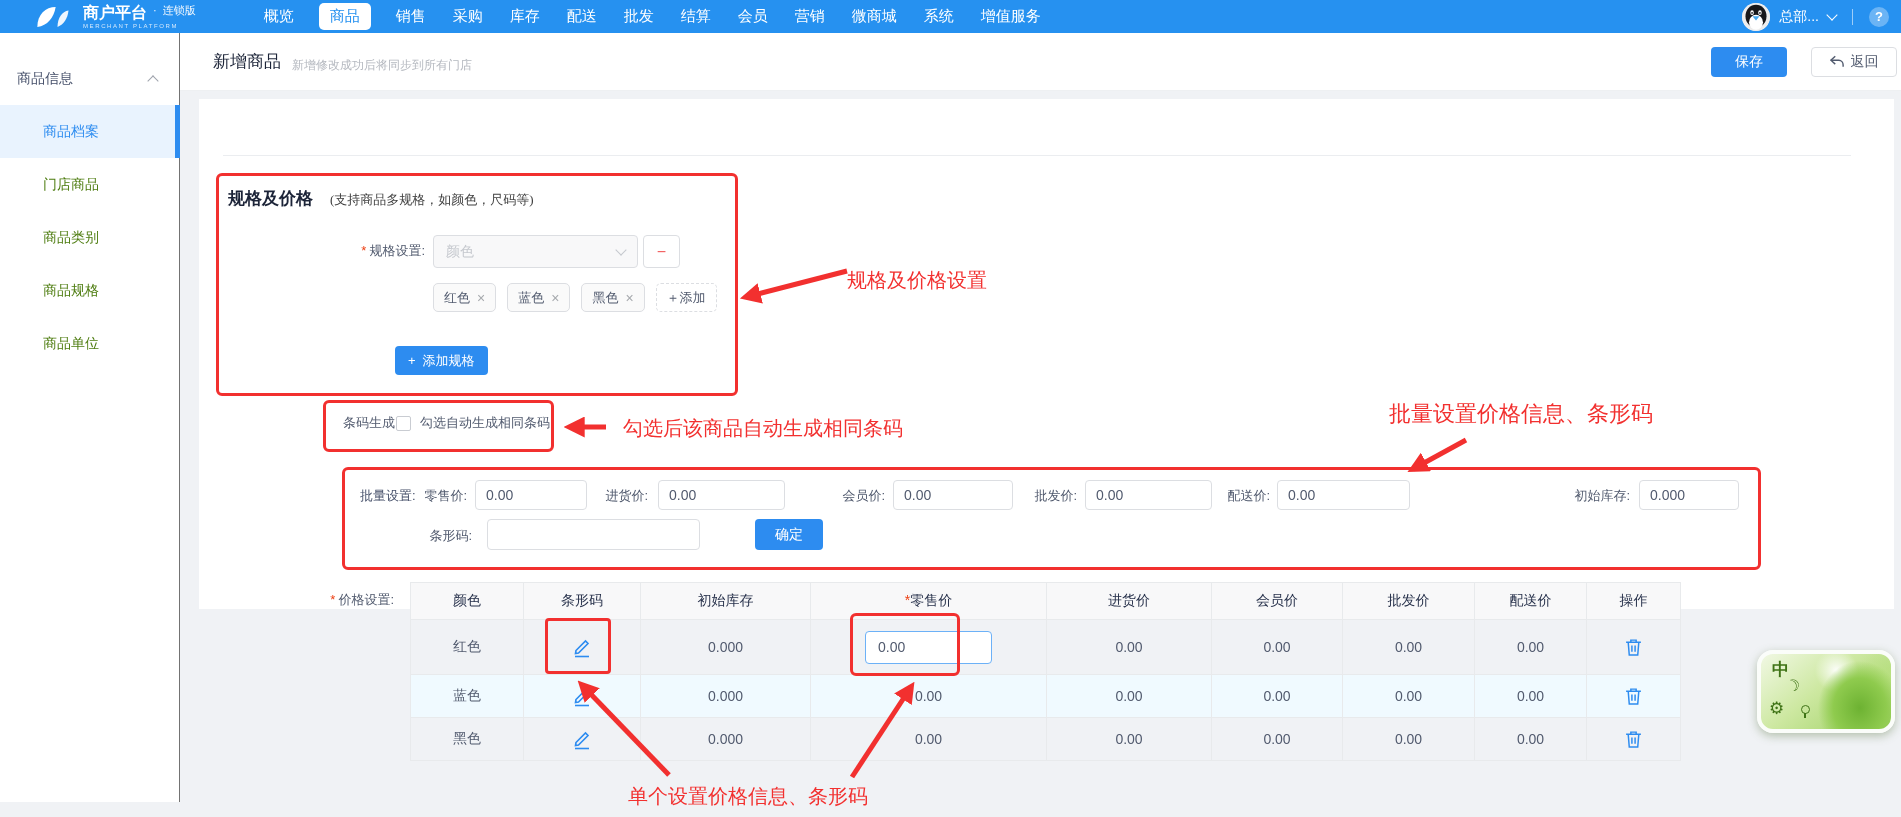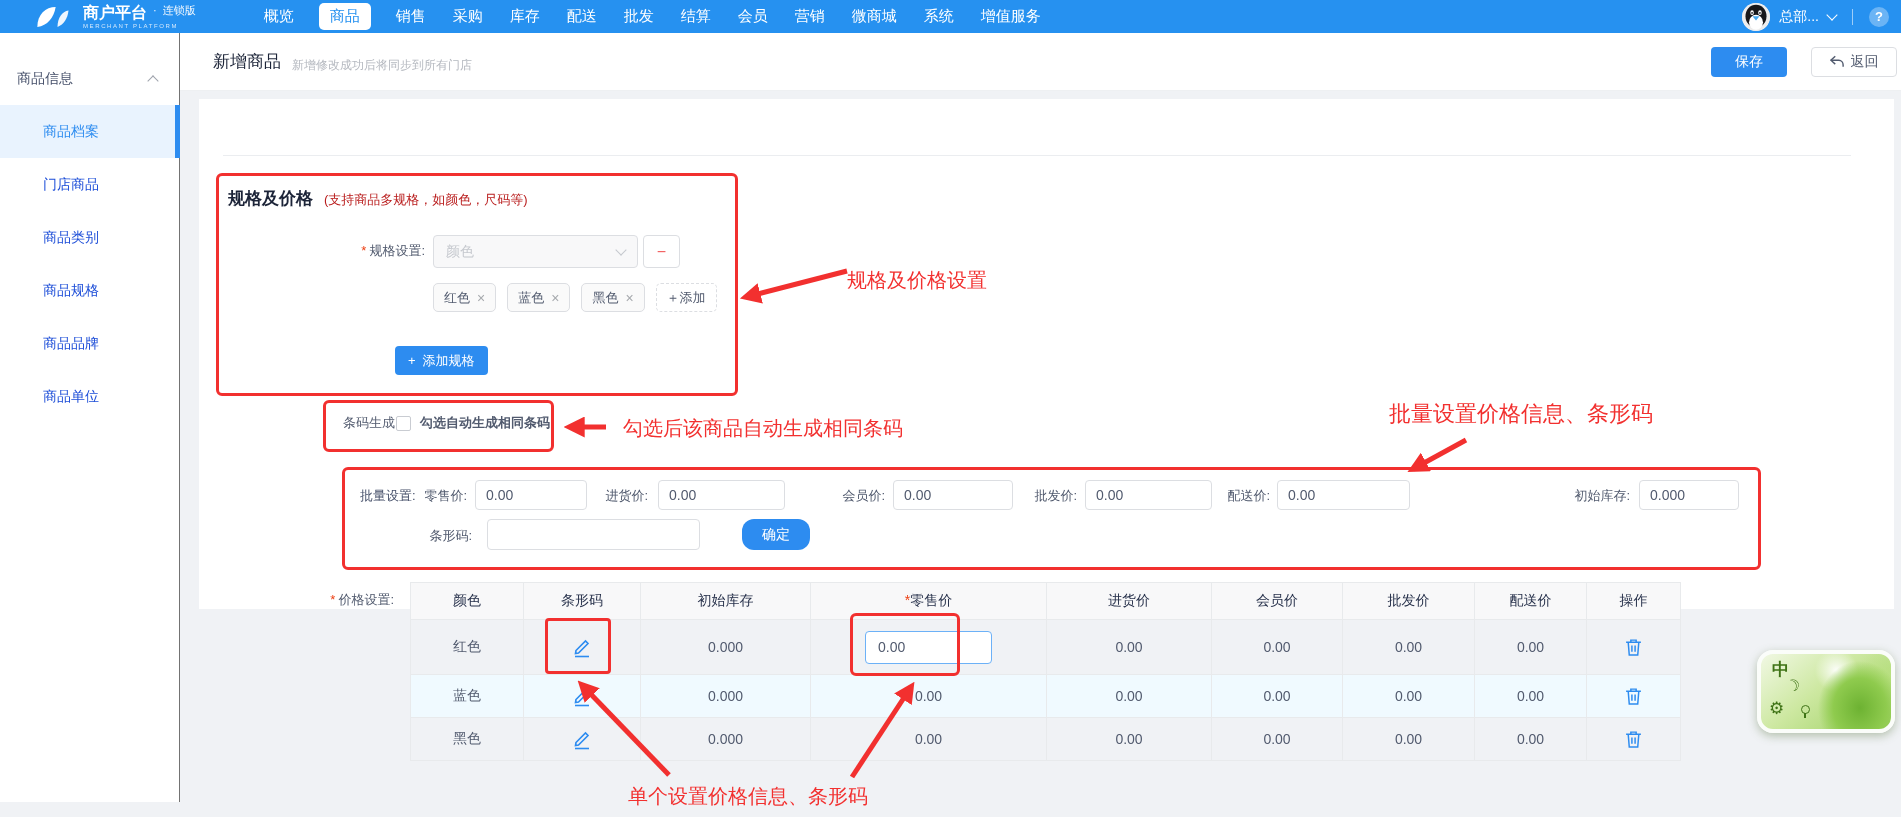--- a/index.html
+++ b/index.html
@@ -23,62 +23,62 @@
   .chev{width:7px;height:7px;border-right:1.6px solid currentColor;border-bottom:1.6px solid currentColor;display:inline-block;}
   .chev.down{transform:rotate(45deg);margin-top:-4px;}
   .chev.up{transform:rotate(-135deg);margin-top:4px;}
   .nav-divider{width:1px;height:16px;background:rgba(255,255,255,.55);margin:0 7px;}
   .help-btn{width:20px;height:20px;border-radius:50%;background:rgba(255,255,255,.32);display:flex;align-items:center;justify-content:center;font-size:13px;font-weight:bold;cursor:pointer;}
 
   
   .sidebar{position:absolute;left:0;top:18px;width:180px;height:784px;background:#fff;border-right:1px solid #737373;box-sizing:border-box;padding-top:34px;z-index:10;}
   .side-group{height:53px;display:flex;align-items:center;justify-content:space-between;padding:0 22px 0 17px;font-size:14px;color:#46506a;cursor:pointer;}
   .side-group .chev{color:#9ea3ac;}
-  .side-item{height:53px;display:flex;align-items:center;padding-left:43px;font-size:14px;color:#1d4ed8;cursor:pointer;position:relative;}
+  .side-item{height:53px;display:flex;align-items:center;padding-left:43px;font-size:14px;color:#4d7c0f;cursor:pointer;position:relative;}
   .side-item.active{background:#e9f3fe;color:var(--accent);}
   .side-item.active::after{content:"";position:absolute;right:-1px;top:0;width:5px;height:100%;background:var(--accent);}
 
   
   .main{position:absolute;left:180px;top:33px;width:1721px;height:784px;}
   .page-header{height:58px;background:#fff;border-bottom:1px solid #eef0f2;display:flex;align-items:center;box-sizing:border-box;}
   .page-title{font-size:17px;color:#1c2438;margin-left:33px;}
   .page-subtitle{font-size:12px;color:#b4b8bf;margin-left:11px;padding-top:7px;}
   .header-actions{margin-left:auto;margin-right:4px;display:flex;gap:24px;}
   .btn{height:30px;border-radius:4px;font-size:14px;display:flex;align-items:center;justify-content:center;cursor:pointer;box-sizing:border-box;}
   .btn-save{width:76px;background:var(--accent);color:#fff;}
   .btn-back{width:86px;background:#fff;border:1px solid #dcdee2;color:#515a6e;gap:7px;}
   .btn-back svg{stroke:#515a6e;}
 
   .card{position:absolute;left:19px;top:66px;width:1695px;height:510px;background:#fff;}
 
   .divider{position:absolute;left:24px;top:56px;width:1628px;height:1px;background:#ebedf0;}
 
   .sec-title{position:absolute;left:29px;top:88px;display:flex;align-items:baseline;}
   .sec-title-main{font-size:17px;font-weight:bold;color:#1c2438;}
-  .sec-title-note{font-size:13px;color:#b91c1c;margin-left:11px;}
+  .sec-title-note{font-size:13px;color:#404040;margin-left:17px;font-family:Liberation Serif, serif;}
 
   .form-label{position:absolute;font-size:13px;color:#515a6e;white-space:nowrap;}
   .right-align{text-align:right;}
   .req{color:#ed4014;margin-right:3px;}
 
   .select{position:absolute;left:234px;top:136px;width:205px;height:33px;background:#f8f8f9;border:1px solid #dcdee2;border-radius:4px;display:flex;align-items:center;justify-content:space-between;padding:0 12px;box-sizing:border-box;color:#c5c8ce;font-size:14px;cursor:not-allowed;}
   .select .chev{color:#c5c8ce;}
   .btn-minus{position:absolute;left:444px;top:136px;width:37px;height:33px;background:#fff;border:1px solid #dcdee2;border-radius:4px;color:#f25e5e;font-size:16px;display:flex;align-items:center;justify-content:center;cursor:pointer;box-sizing:border-box;}
 
   .tags{position:absolute;left:234px;top:184px;display:flex;gap:11px;}
   .tag{height:29px;padding:0 10px;border:1px solid #dcdee2;background:#fafafa;border-radius:5px;display:flex;align-items:center;gap:7px;font-size:13px;color:#515a6e;box-sizing:border-box;cursor:pointer;}
   .tag-close{color:#a6a9ad;font-size:14px;cursor:pointer;}
   .tag-add{border-style:dashed;background:#fff;}
 
   .btn-add-spec{position:absolute;left:196px;top:247px;height:29px;padding:0 13px;background:var(--accent);color:#fff;border-radius:4px;display:flex;align-items:center;gap:7px;font-size:13px;cursor:pointer;}
 
   .checkbox{position:absolute;left:197px;top:317px;width:15px;height:15px;border:1px solid #c9ccd2;border-radius:2px;background:#fff;box-sizing:border-box;cursor:pointer;}
 
   .binput{position:absolute;height:30px;border:1px solid #dcdee2;border-radius:4px;font-size:14px;color:#515a6e;padding:0 10px;box-sizing:border-box;background:#fff;font-family:inherit;outline:none;}
-  .btn-confirm{position:absolute;left:543px;top:420px;width:68px;height:31px;background:var(--accent);color:#fff;border-radius:12px;display:flex;align-items:center;justify-content:center;font-size:14px;cursor:pointer;}
+  .btn-confirm{position:absolute;left:556px;top:420px;width:68px;height:31px;background:var(--accent);color:#fff;border-radius:4px;display:flex;align-items:center;justify-content:center;font-size:14px;cursor:pointer;}
 
   
   .ptable{position:absolute;left:211px;top:483px;border-collapse:collapse;table-layout:fixed;z-index:1;}
   .ptable th,.ptable td{border:1px solid #e8eaec;text-align:center;font-size:14px;color:#515a6e;padding:0;}
   .ptable th{height:36px;background:#f8f8f9;color:#27314b;font-weight:normal;}
   .row-main td{height:54px;}
   .row-plain td{height:42px;}
   .row-alt{background:#f0faff;}
   .val{color:var(--link);}
   .pencil-btn{display:inline-flex;cursor:pointer;vertical-align:middle;}
@@ -165,21 +165,20 @@
 
   <div class="sidebar">
     <div class="side-group">
       <span>商品信息</span>
       <span class="chev up"></span>
     </div>
     <div class="side-item active">商品档案</div>
     <div class="side-item">门店商品</div>
     <div class="side-item">商品类别</div>
     <div class="side-item">商品规格</div>
-    <div class="side-item">商品品牌</div>
     <div class="side-item">商品单位</div>
   </div>
 
   <div class="main">
 
     <div class="page-header">
       <span class="page-title">新增商品</span>
       <span class="page-subtitle">新增修改成功后将同步到所有门店</span>
       <div class="header-actions">
         <div class="btn btn-save">保存</div>
@@ -229,21 +228,21 @@
         </div>
       </div>
 
       <div class="btn-add-spec">
         <span>+</span>
         <span>添加规格</span>
       </div>
 
       <div class="form-label" style="left:144px;top:315px;">条码生成:</div>
       <div class="checkbox"></div>
-      <div class="form-label" style="left:221px;top:315px;font-weight:bold;">勾选自动生成相同条码</div>
+      <div class="form-label" style="left:221px;top:315px;">勾选自动生成相同条码</div>
 
       <div class="form-label" style="left:161px;top:388px;color:#46506a;">批量设置:</div>
 
       <div class="form-label right-align" style="left:198px;top:388px;width:70px;">零售价:</div>
       <input class="binput" style="left: 276px; top: 381px; width: 112px;" value="0.00">
 
       <div class="form-label right-align" style="left:379px;top:388px;width:70px;">进货价:</div>
       <input class="binput" style="left: 459px; top: 381px; width: 127px;" value="0.00">
 
       <div class="form-label right-align" style="left:616px;top:388px;width:70px;">会员价:</div>

